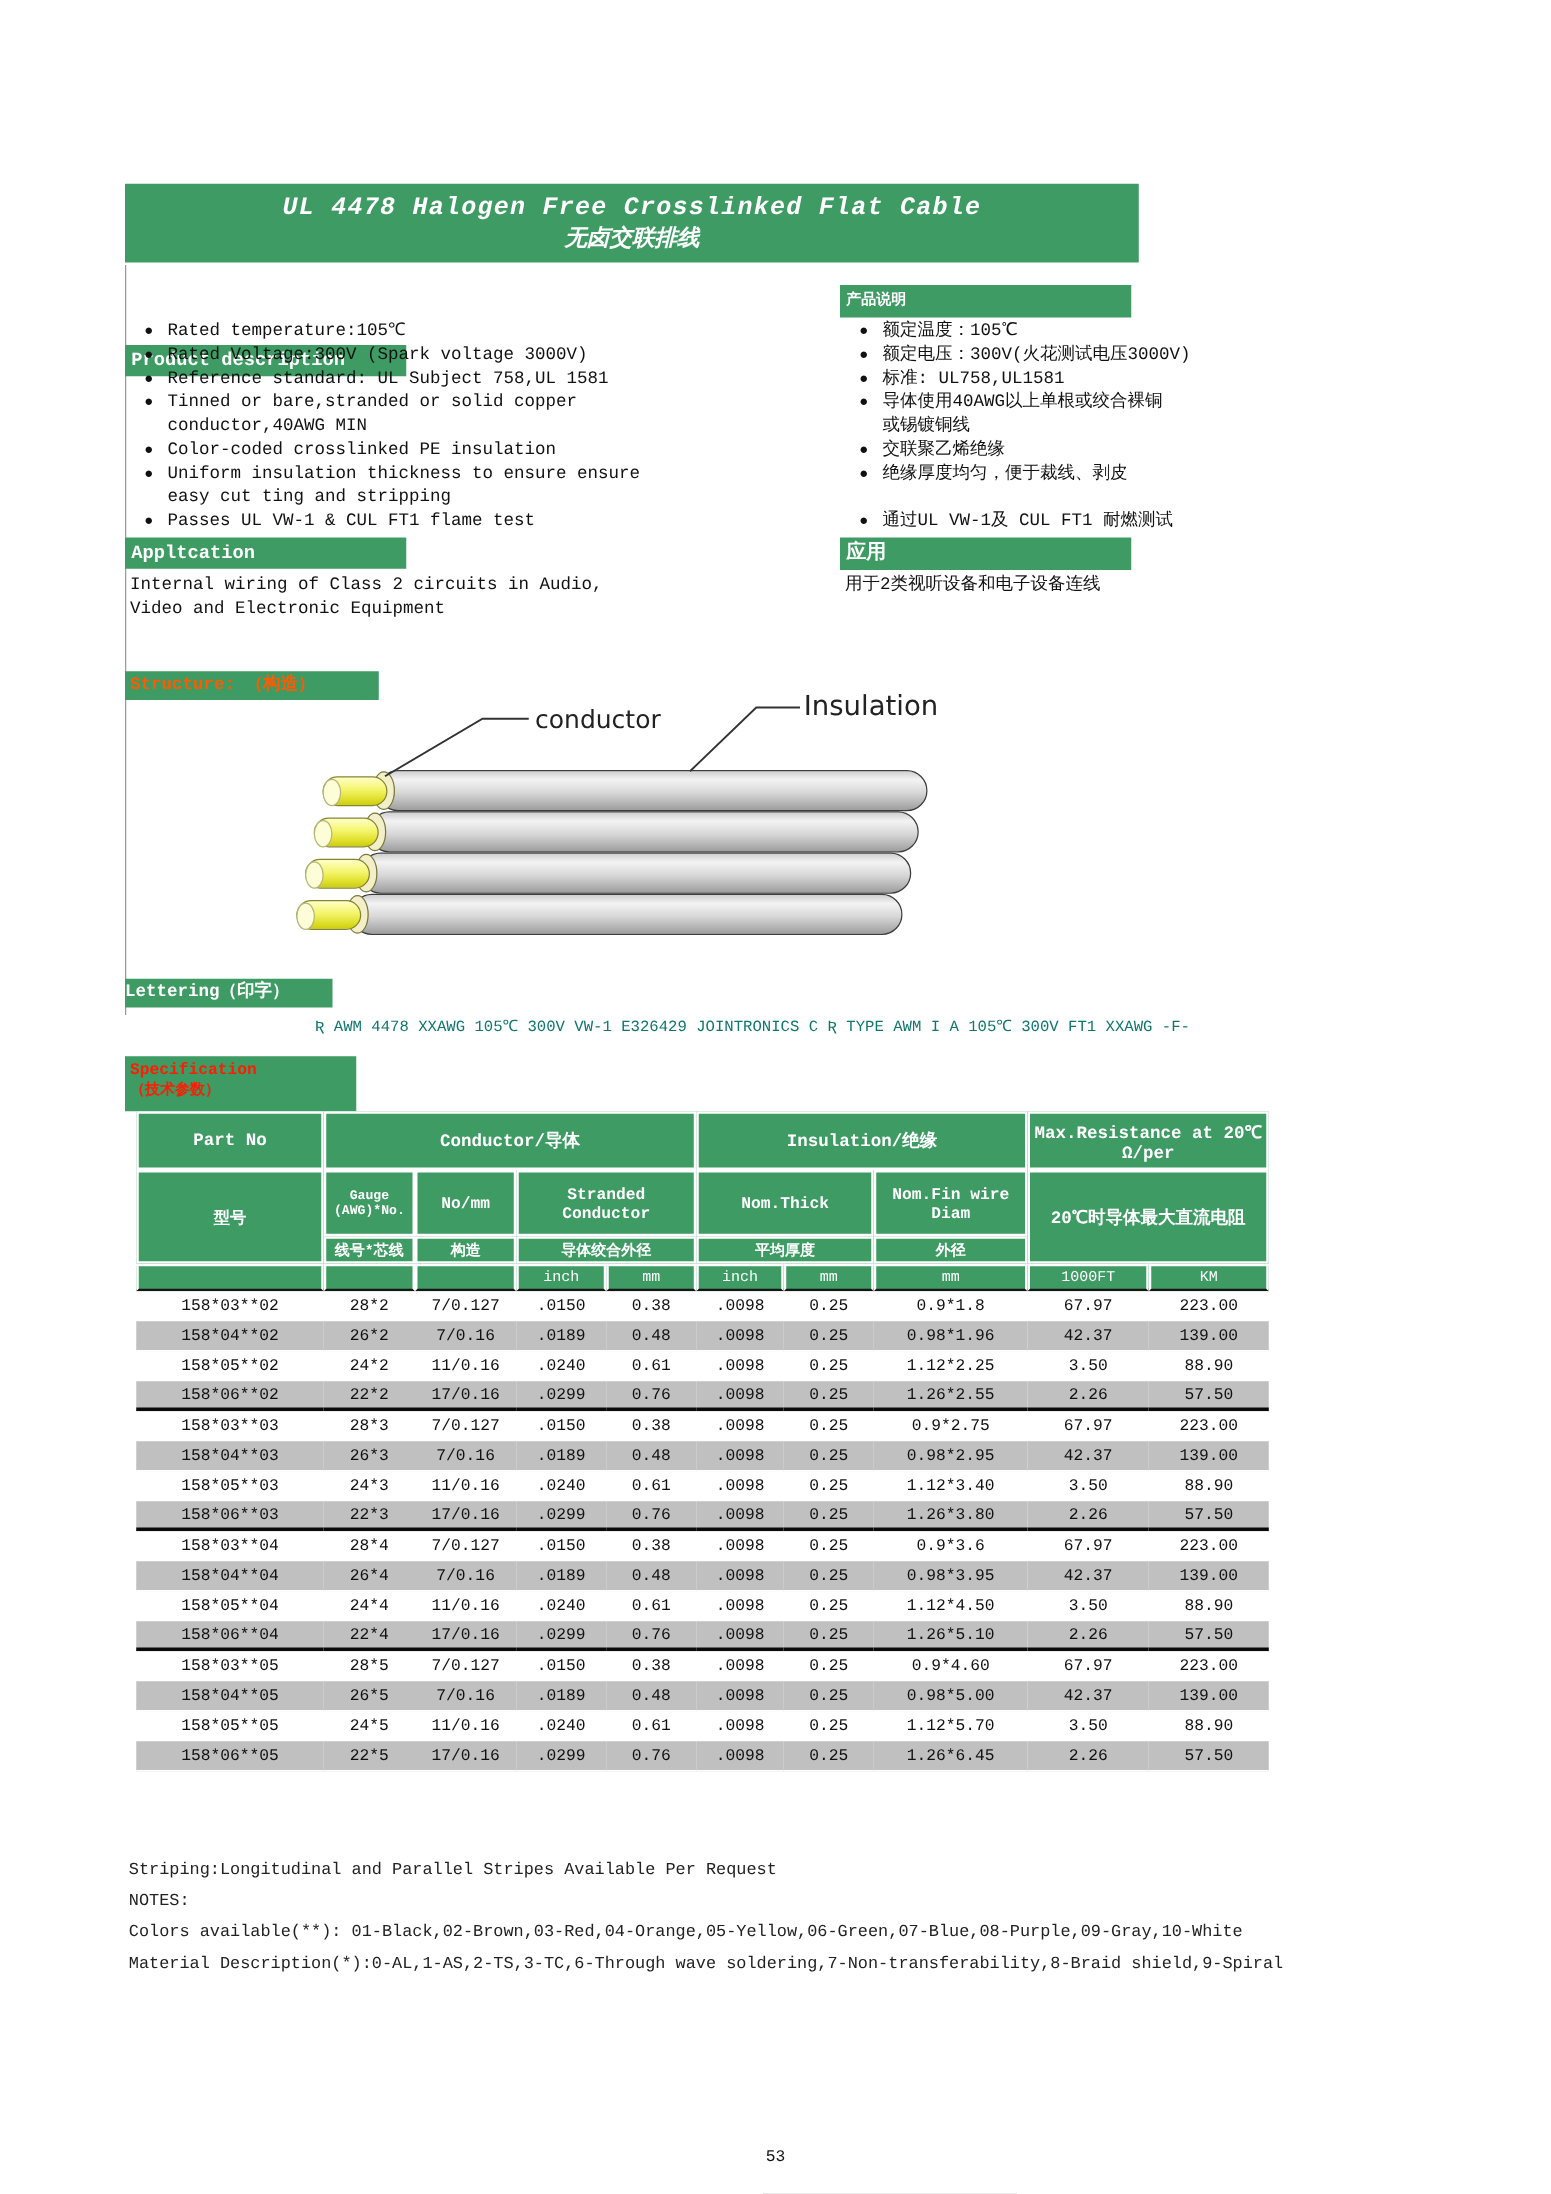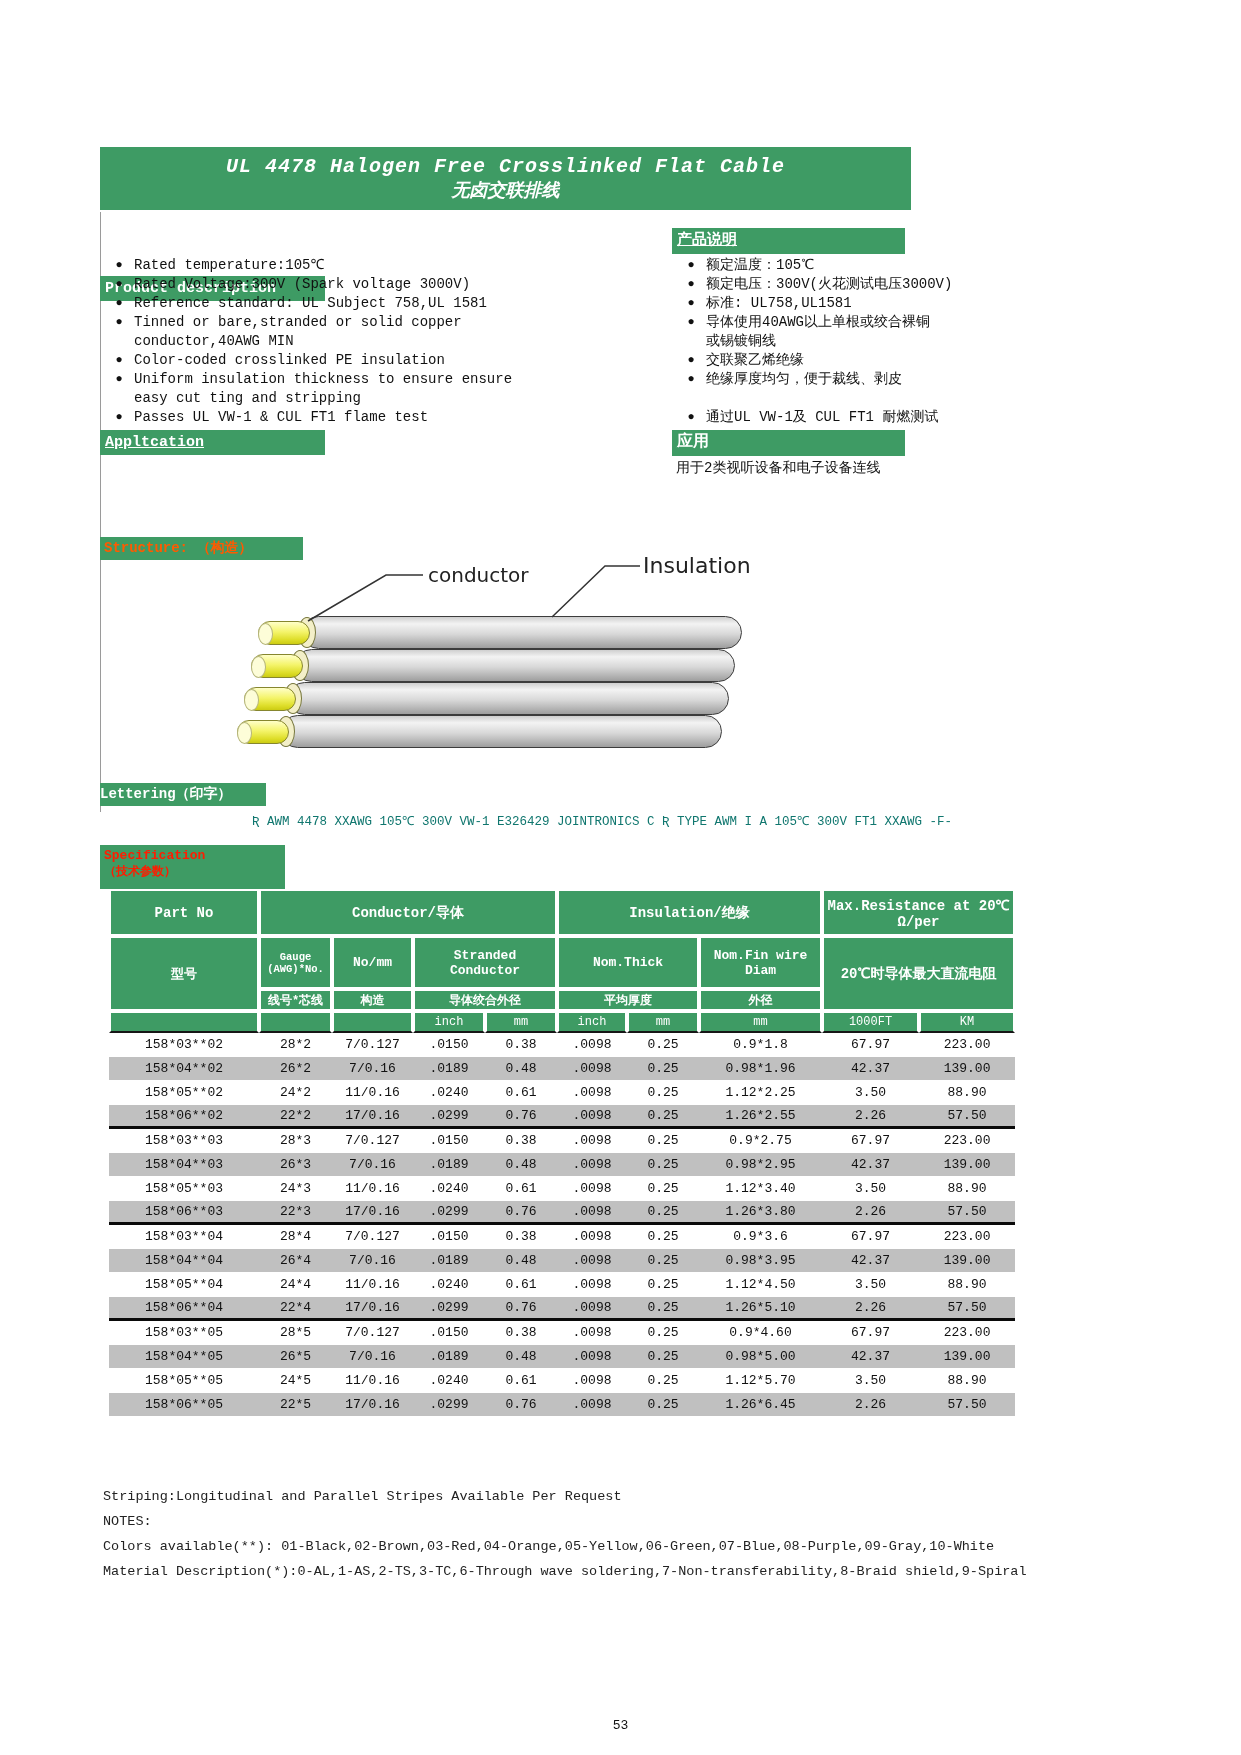--- a/index.html
+++ b/index.html
@@ -13,22 +13,22 @@
   .banner { position: absolute; background: #3e9b64; color: #fff; }
   .title-banner {
     left: 100px; top: 147px; width: 811px; height: 63px;
     display: flex; flex-direction: column; align-items: center; justify-content: center; font-style: italic;
   }
   .title-banner .t1 { font-size: 20px; font-weight: bold; letter-spacing: 1px; }
   .title-banner .t2 { font-size: 18px; font-weight: bold; }
   .vline { position: absolute; left: 100px; top: 212px; width: 1px; height: 600px; background: #9a9a9a; }
   .sec-banner { height: 25px; font-size: 15px; font-weight: bold; line-height: 25px; padding-left: 5px; }
   .pd-banner   { left: 100px; top: 228px; width: 225px; margin-top: 48px; }
-  .app-banner  { left: 100px; top: 430px; width: 225px; text-decoration: underline; }
-  .cn-pd-banner  { left: 672px; top: 228px; width: 233px; height: 26px; font-size: 15px; text-decoration: underline; }
+  .app-banner  { left: 100px; top: 430px; width: 225px; }
+  .cn-pd-banner  { left: 672px; top: 228px; width: 233px; height: 26px; font-size: 12px; }
   .cn-app-banner { left: 672px; top: 430px; width: 233px; height: 26px; font-size: 16px; }
   .bullets { position: absolute; font-size: 14px; }
   .bullets-left { left: 104px; top: 256px; width: 490px; }
   .bullets-cn   { left: 676px; top: 256px; width: 330px; }
   .bline { display: flex; height: 19px; line-height: 19px; white-space: nowrap; }
   .bline .dot { width: 30px; flex: 0 0 30px; font-size: 12px; text-align: center; }
   .app-text { position: absolute; font-size: 14px; line-height: 19px; white-space: nowrap; }
   .app-text-en { left: 104px; top: 459px; }
   .app-text-cn { left: 676px; top: 459px; }
   .struct-banner {
@@ -127,20 +127,24 @@
         <span class="dot"></span>
         <span class="btxt">easy cut ting and stripping</span>
       </div>
       <div class="bline">
         <span class="dot">●</span>
         <span class="btxt">Passes UL VW-1 &amp; CUL FT1 flame test</span>
       </div>
     </div>
 
   <div class="banner sec-banner app-banner">Appltcation</div>
+  <div class="app-text app-text-en">
+    <div>Internal wiring of Class 2 circuits in Audio,</div>
+    <div>Video and Electronic  Equipment</div>
+  </div>
 
   <div class="banner sec-banner cn-pd-banner">产品说明</div>
   <div class="bullets bullets-cn">
       <div class="bline">
         <span class="dot">●</span>
         <span class="btxt">额定温度：105℃</span>
       </div>
       <div class="bline">
         <span class="dot">●</span>
         <span class="btxt">额定电压：300V(火花测试电压3000V)</span>

